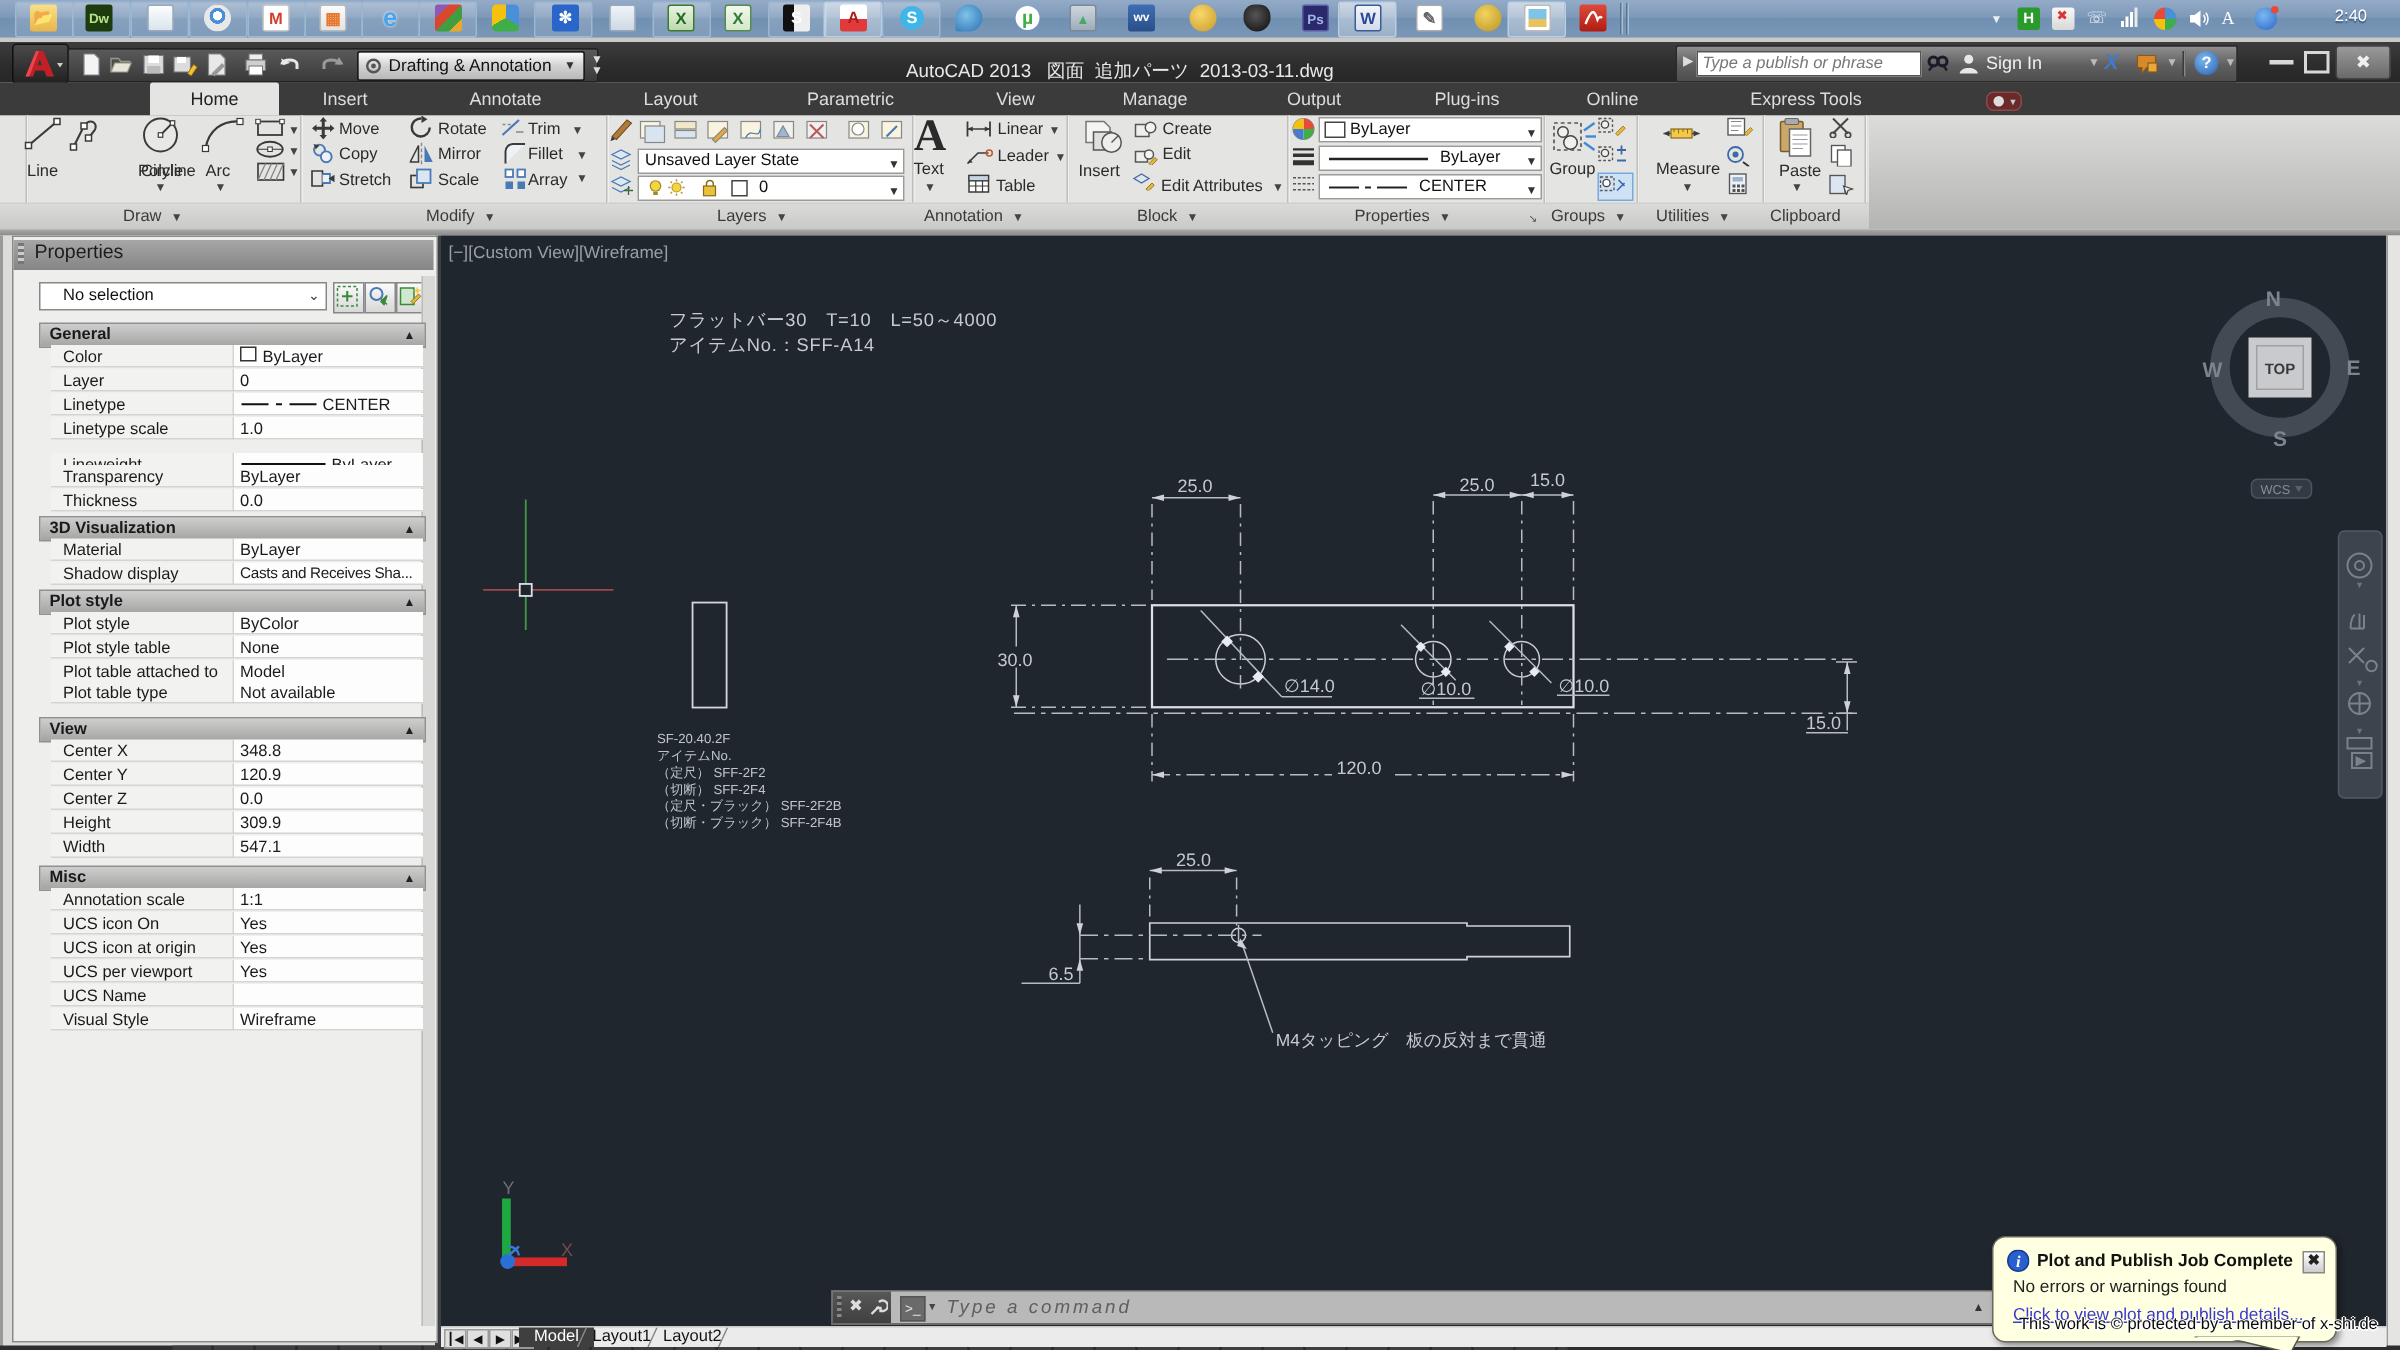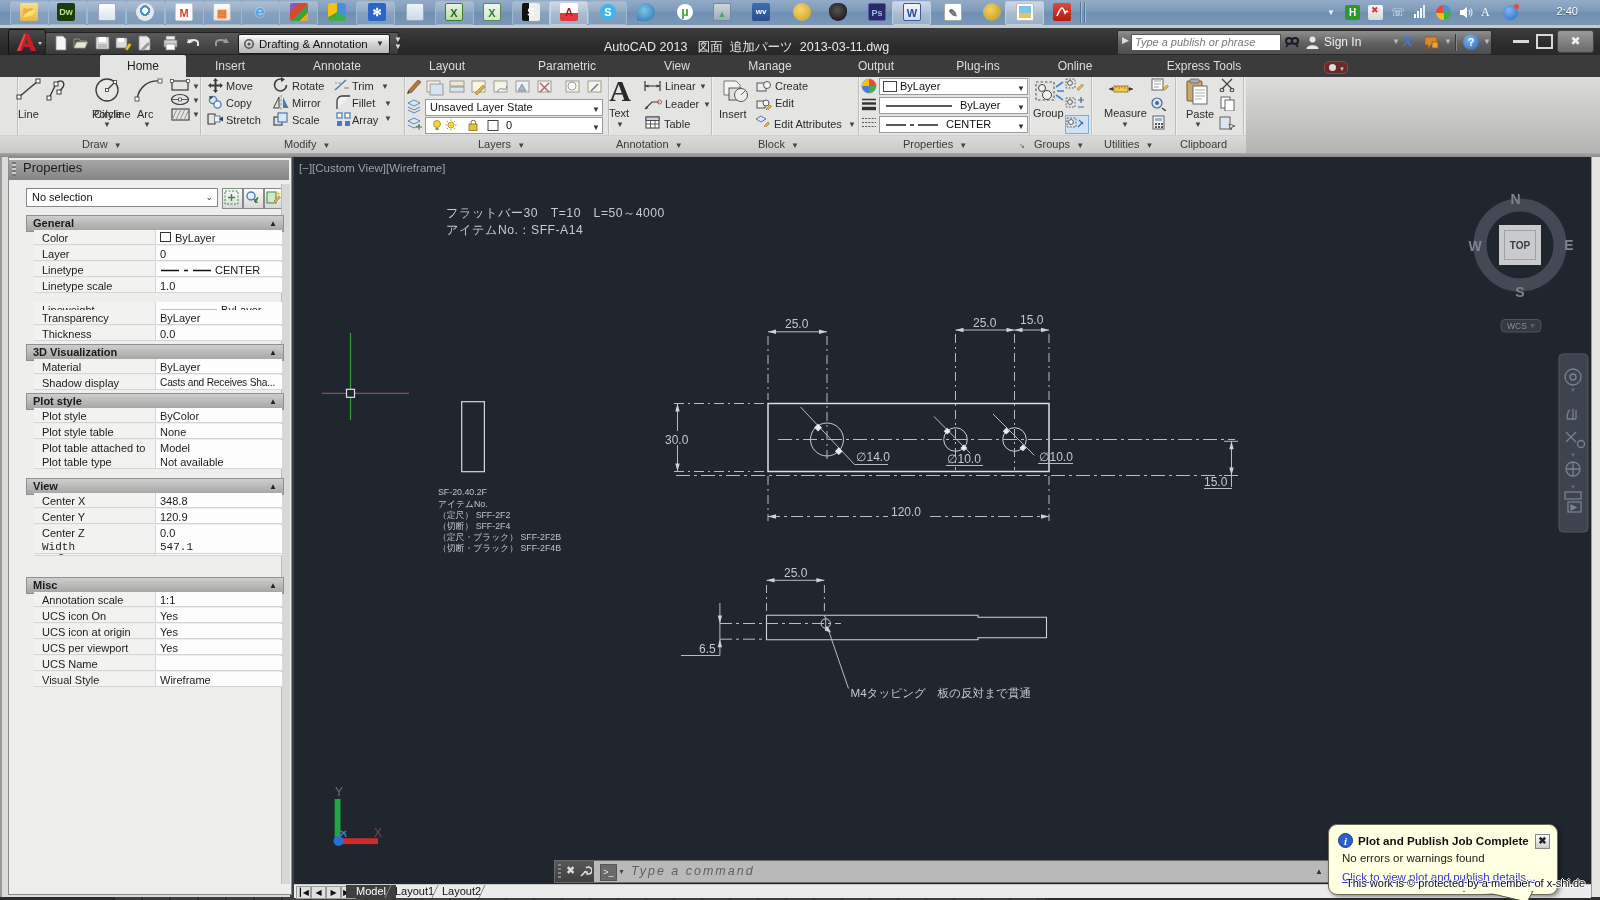--- a/index.html
+++ b/index.html
@@ -756,21 +756,21 @@
   <text x="374" y="837" font-size="12" fill="#7a4a4a">X</text>
 </g>
 </svg>
 </div>
 <div class="abs" id="rightedge"></div>
 <div class="abs" id="palwrap">
 <div style="position:absolute;left:0;top:0;width:2px;height:743px;background:#9a9a9a;"></div>
 <div style="position:absolute;left:290px;top:0;width:4px;height:743px;background:#3c4046;"></div>
   <div id="palette">
     <div id="paltitle"><span style="margin-left:14px;">Properties</span><span style="position:absolute;left:3px;top:2px;width:4px;height:14px;background:repeating-linear-gradient(#777 0 2px,#ccc 2px 4px);"></span></div>
-    <div id="palcombo"><span style="margin-left:5px;line-height:16px;">No selection</span><span style="position:absolute;right:4px;top:3px;font-size:9px;color:#333;">⌄</span></div>
+    <div id="palcombo"><span style="margin-left:15px;line-height:16px;">No selection</span><span style="position:absolute;right:4px;top:3px;font-size:9px;color:#333;">⌄</span></div>
     <div class="palbtn" style="left:213px;"><svg width="17" height="17" viewBox="0 0 17 17">
           <rect x="2" y="2" width="13" height="13" fill="none" stroke="#3a8a3a" stroke-width="1" stroke-dasharray="2 1.5"></rect>
           <path d="M8.5 5 v7 M5 8.5 h7" stroke="#3a8a3a" stroke-width="1.4"></path>
         </svg></div>
     <div class="palbtn" style="left:234px;"><svg width="17" height="17" viewBox="0 0 17 17">
           <circle cx="7" cy="7" r="4" fill="none" stroke="#4a7ab5" stroke-width="1.4"></circle>
           <path d="M10 10 l4 4 M14 8 l-2 6 -2-2z" fill="#3a8a3a" stroke="#3a8a3a" stroke-width="1"></path>
         </svg></div>
     <div class="palbtn" style="left:255px;"><svg width="17" height="17" viewBox="0 0 17 17">
           <rect x="2" y="3" width="9" height="11" fill="#cfe8cf" stroke="#3a8a3a" stroke-width="1"></rect>
@@ -848,21 +848,21 @@
         <span class="val">120.9</span>
       </div>
       <div class="prow" style="top:367px;">
         <span class="lab">Center Z</span>
         <span class="val">0.0</span>
       </div>
       <div class="prow" style="top:383px;">
         <span class="lab">Height</span>
         <span class="val">309.9</span>
       </div>
-      <div class="prow" style="top:381px;font-family:Liberation Mono, monospace;">
+      <div class="prow" style="top:399px;">
         <span class="lab">Width</span>
         <span class="val">547.1</span>
       </div>
     <div class="sechead" style="top:419px;"><span style="margin-left:6px;">Misc</span><span class="caret">▲</span></div>
       <div class="prow" style="top:434px;">
         <span class="lab">Annotation scale</span>
         <span class="val">1:1</span>
       </div>
       <div class="prow" style="top:450px;">
         <span class="lab">UCS icon On</span>

